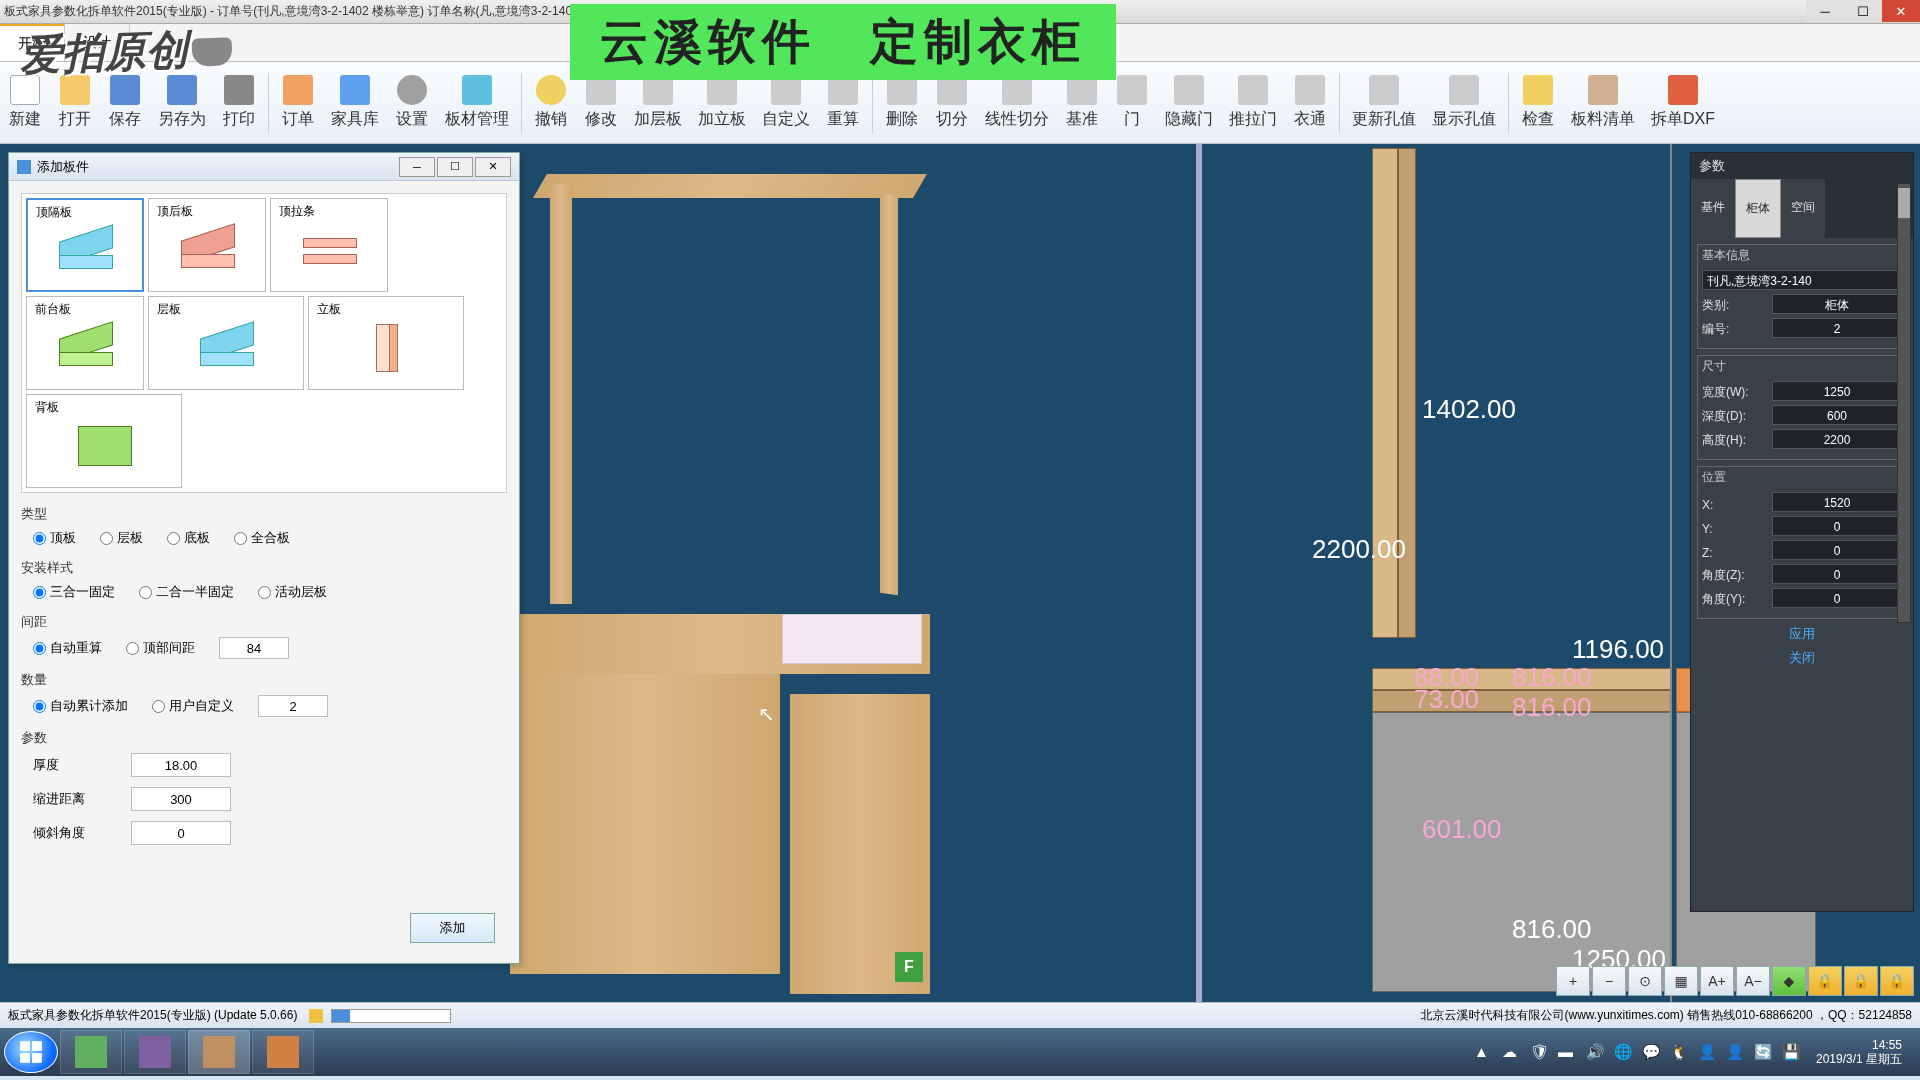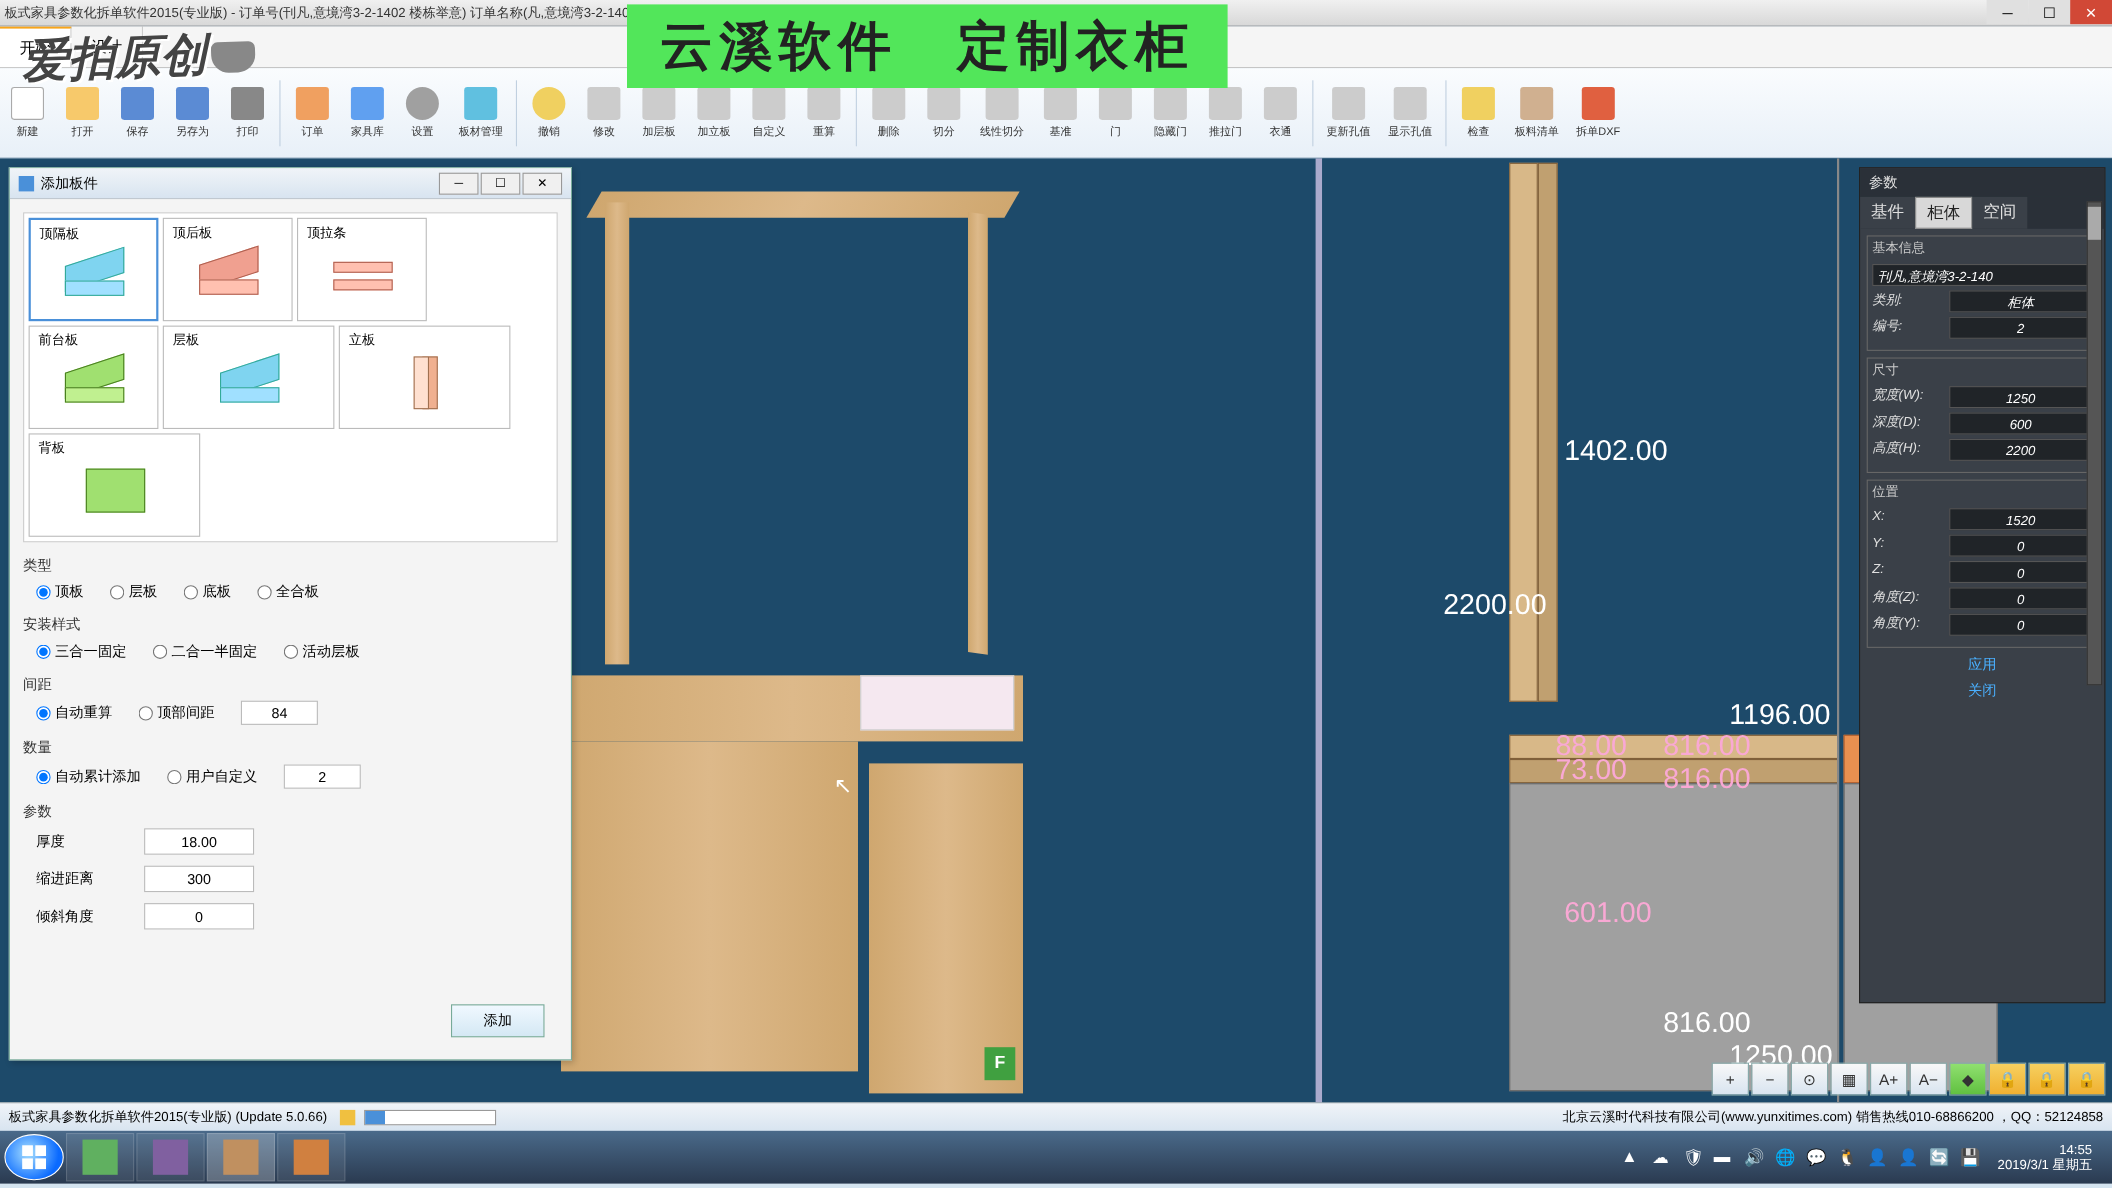--- a/index.html
+++ b/index.html
@@ -14,21 +14,21 @@
 .winbtn.max { background: #e0e0e0; }
 .winbtn.close { background: #d14836; color: #fff; }
 
 
 .menubar { height: 38px; background: #f5f5f5; border-bottom: 1px solid #c0c0c0; display: flex; }
 .menutab { padding: 6px 18px; font-size: 14px; display: flex; align-items: center; cursor: pointer; border-right: 1px solid #ccc;}
 .menutab.active { background: #fff; border-top: 2px solid #f7a51b; }
 
 
 .toolbar { height: 82px; background: linear-gradient(#fafcfe, #e8f0f8); border-bottom: 1px solid #b0c0d0; display: flex; align-items: center; }
-.toolbtn { display: flex; flex-direction: column; align-items: center; padding: 4px 8px; font-size: 10px; color: #333; cursor: pointer; min-width: 50px; }
+.toolbtn { display: flex; flex-direction: column; align-items: center; padding: 4px 8px; font-size: 16px; color: #333; cursor: pointer; min-width: 50px; }
 .toolbtn .ticon { width: 30px; height: 30px; margin-bottom: 4px; border-radius: 3px; }
 .tbsep { width: 1px; height: 60px; background: #c0d0e0; margin: 0 4px; }
 
 
 .watermark { position: absolute; top: 4px; left: 570px; background: #52e65a; padding: 6px 30px; font-size: 48px; font-weight: bold; color: #222; z-index: 50; letter-spacing: 6px;}
 .logo { position: absolute; top: 24px; left: 20px; z-index: 60; font-size: 42px; font-weight: bold; color: #444; font-style: italic; text-shadow: 2px 2px 0 #fff; transform: rotate(-2deg);}
 .logo .cap { display:inline-block; width:40px; height:28px; background:#888; border-radius:6px 6px 16px 16px; margin-left: 4px; vertical-align: middle;}
 
 
 .mainarea { position: relative; height: 858px; background: #1d4a6a; display: flex; }
@@ -54,26 +54,26 @@
 .radiorow label { display: flex; align-items: center; gap: 4px; cursor:pointer;}
 .radiorow input[type=text] { width: 70px; height: 22px; border: 1px solid #bbb; text-align:center; font-size:13px;}
 .parambox { display:grid; grid-template-columns: 80px 100px; gap:10px 18px; padding-left:12px; font-size:13px; align-items:center;}
 .parambox input { width: 100px; height:24px; border:1px solid #bbb; text-align:center; font-size:13px;}
 .addbtn { position:absolute; bottom: 20px; right: 24px; width: 85px; height: 30px; border: 1px solid #7a9; background: linear-gradient(#f0f8ff,#d4e8f4); cursor:pointer; font-size:13px;}
 
 
 .props { position: absolute; top: 152px; right: 6px; width: 224px; height: 760px; background: #3a4048; color: #e0e0e0; z-index: 20; font-size:12px; border:1px solid #222;}
 .props-title { background: #2a3038; padding: 4px 8px; font-size:13px; }
 .props-tabs { display:flex; background:#2a3038;}
-.props-tab { padding: 4px 10px; font-size:15px; cursor:pointer; background:#3a4048;}
+.props-tab { padding: 20px 10px; font-size:12px; cursor:pointer; background:#3a4048;}
 .props-tab.active { background:#d8d8d8; color:#222; border:1px solid #888;}
 .props-body { padding: 6px; overflow-y: auto; height: 700px;}
 .pgroup { border: 1px solid #666; margin-bottom: 6px; padding: 0 4px 6px 4px;}
 .pgroup-title { font-size:12px; color:#ccc; margin: 2px 0 6px 0;}
-.prow { display:flex; align-items:flex-start; margin: 4px 0; font-style: italic;}
+.prow { display:flex; align-items:flex-end; margin: 4px 0;}
 .prow .plabel { width: 70px; font-size:12px; }
 .prow .pval { flex:1; background:#202428; border:1px solid #555; color:#fff; text-align:center; height:20px; line-height:20px; font-size:12px;}
 .props .actbtn { display:block; text-align:center; color:#4ab0ff; margin: 6px auto; cursor:pointer; font-size:13px;}
 .props .scrollbar { position:absolute; right:2px; top:30px; width:14px; height:440px; background:#555; border:1px solid #333;}
 .props .scrollthumb{ background:#aaa; height:30px; margin-top:4px;}
 
 
 .dim-text { position:absolute; color:#000; font-size: 26px; font-family: Arial;}
 .orange-box { background: #e89050; border:1px solid #b06030;}
 

